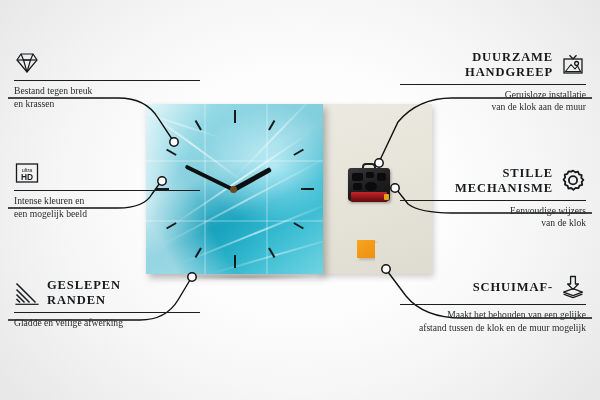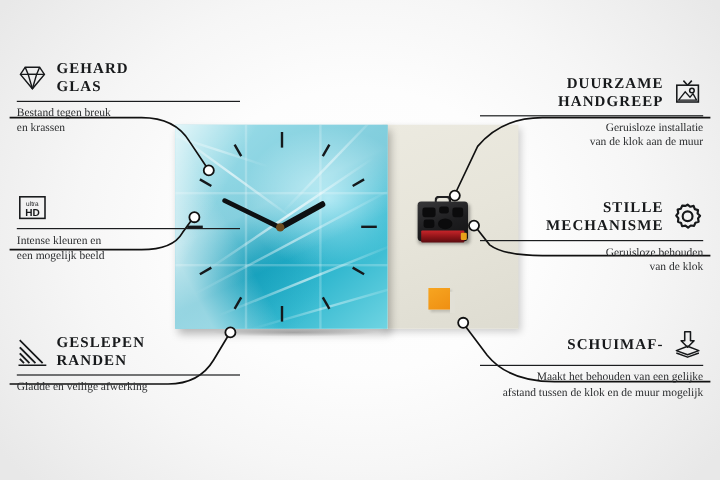--- a/index.html
+++ b/index.html
@@ -202,21 +202,21 @@
     flex: 0 0 26px;
     display: block;
     text-decoration: underline;
   }
   .f-icon svg { display: block; width: 26px; height: 26px; }
 
   
   #feat-gehard    { left: 14px;  top: 50px;  }
   #feat-print     { left: 14px;  top: 160px; }
   #feat-randen    { left: 14px;  top: 278px; }
-  #feat-handgreep { left: 400px; top: 50px; margin-top: 12px;  }
+  #feat-handgreep { left: 400px; top: 50px;  }
   #feat-mechanisme{ left: 400px; top: 166px; }
   #feat-foam      { left: 400px; top: 274px; }
   #feat-foam { width: 186px; }
 </style>
 </head>
 <body>
 
 <div id="stage">
 
   <div class="product">
@@ -300,24 +300,20 @@
         <svg viewBox="0 0 26 26">
             <g fill="none" stroke="#17191b" stroke-width="1.2">
           <path d="M3 10 L13 22 L23 10 L19 4 L7 4 Z"></path>
           <path d="M3 10 L23 10"></path>
               <path d="M7 4 L9.5 10 L13 22"></path>
               <path d="M19 4 L16.5 10 L13 22"></path>
           <path d="M9.5 10 L16.5 10"></path>
         </g>
           </svg>
       </span>
-      <span class="f-title">
-        <span>GEHARD</span><br>
-        <span>GLAS</span>
-      </span>
     </div>
     <div class="f-rule"></div>
     <div class="f-desc">
       <span>Bestand tegen breuk</span><br>
       <span>en krassen</span>
     </div>
   </div>
 
   <div class="feature left" id="feat-print">
     <div class="f-head">
@@ -394,21 +390,21 @@
         <svg viewBox="0 0 26 26">
             <g fill="none" stroke="#17191b" stroke-width="1.8" stroke-linejoin="round">
           <path d="M13 2.6 L15.3 4.3 L18 3.6 L19 6.3 L21.7 7.1 L21.3 9.9 L23.4 11.8 L21.7 14 L22.2 16.8 L19.5 17.6 L18.4 20.2 L15.6 19.9 L13.4 21.7 L11.2 20 L8.4 20.5 L7.6 17.8 L5 16.7 L5.3 13.9 L3.5 11.7 L5.2 9.5 L4.7 6.7 L7.4 5.9 L8.5 3.3 L11.3 3.6 Z"></path>
           <circle cx="13" cy="12.2" r="4.1"></circle>
         </g>
           </svg>
       </span>
     </div>
     <div class="f-rule"></div>
     <div class="f-desc">
-      <span>Geruisloze behouden</span><br>
+      <span>Eenvoudige wijzers</span><br>
       <span>van de klok</span>
     </div>
   </div>
 
   <div class="feature right" id="feat-foam">
     <div class="f-head">
       <span class="f-title">
         <span>SCHUIMAF-</span><br>
       </span>
       <span class="f-icon">

